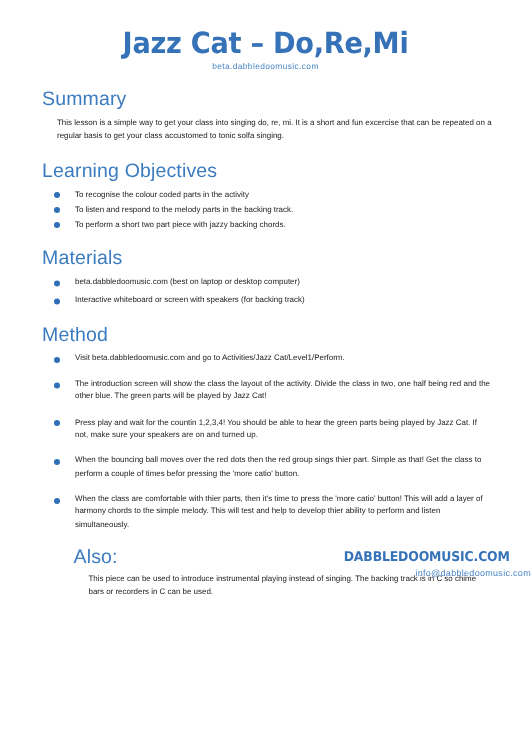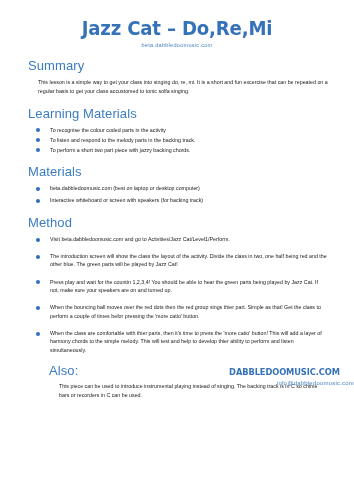--- a/index.html
+++ b/index.html
@@ -137,21 +137,21 @@
     <div class="doc-title">Jazz Cat – Do,Re,Mi</div>
     <div class="doc-subtitle">beta.dabbledoomusic.com</div>
   </div>
 
   <div class="section">
     <h2 class="section-heading">Summary</h2>
     <p class="body-text">This lesson is a simple way to get your class into singing do, re, mi. It is a short and fun excercise that can be repeated on a regular basis to get your class accustomed to tonic solfa singing.</p>
   </div>
 
   <div class="section">
-    <h2 class="section-heading">Learning Materials</h2>
+    <h2 class="section-heading">Learning Objectives</h2>
     <ul class="bullets compact">
       <li class="bullet-item">
         <span class="bullet-dot"></span>
         <span>To recognise the colour coded parts in the activity</span>
       </li>
       <li class="bullet-item">
         <span class="bullet-dot"></span>
         <span>To listen and respond to the melody parts in the backing track.</span>
       </li>
       <li class="bullet-item">

